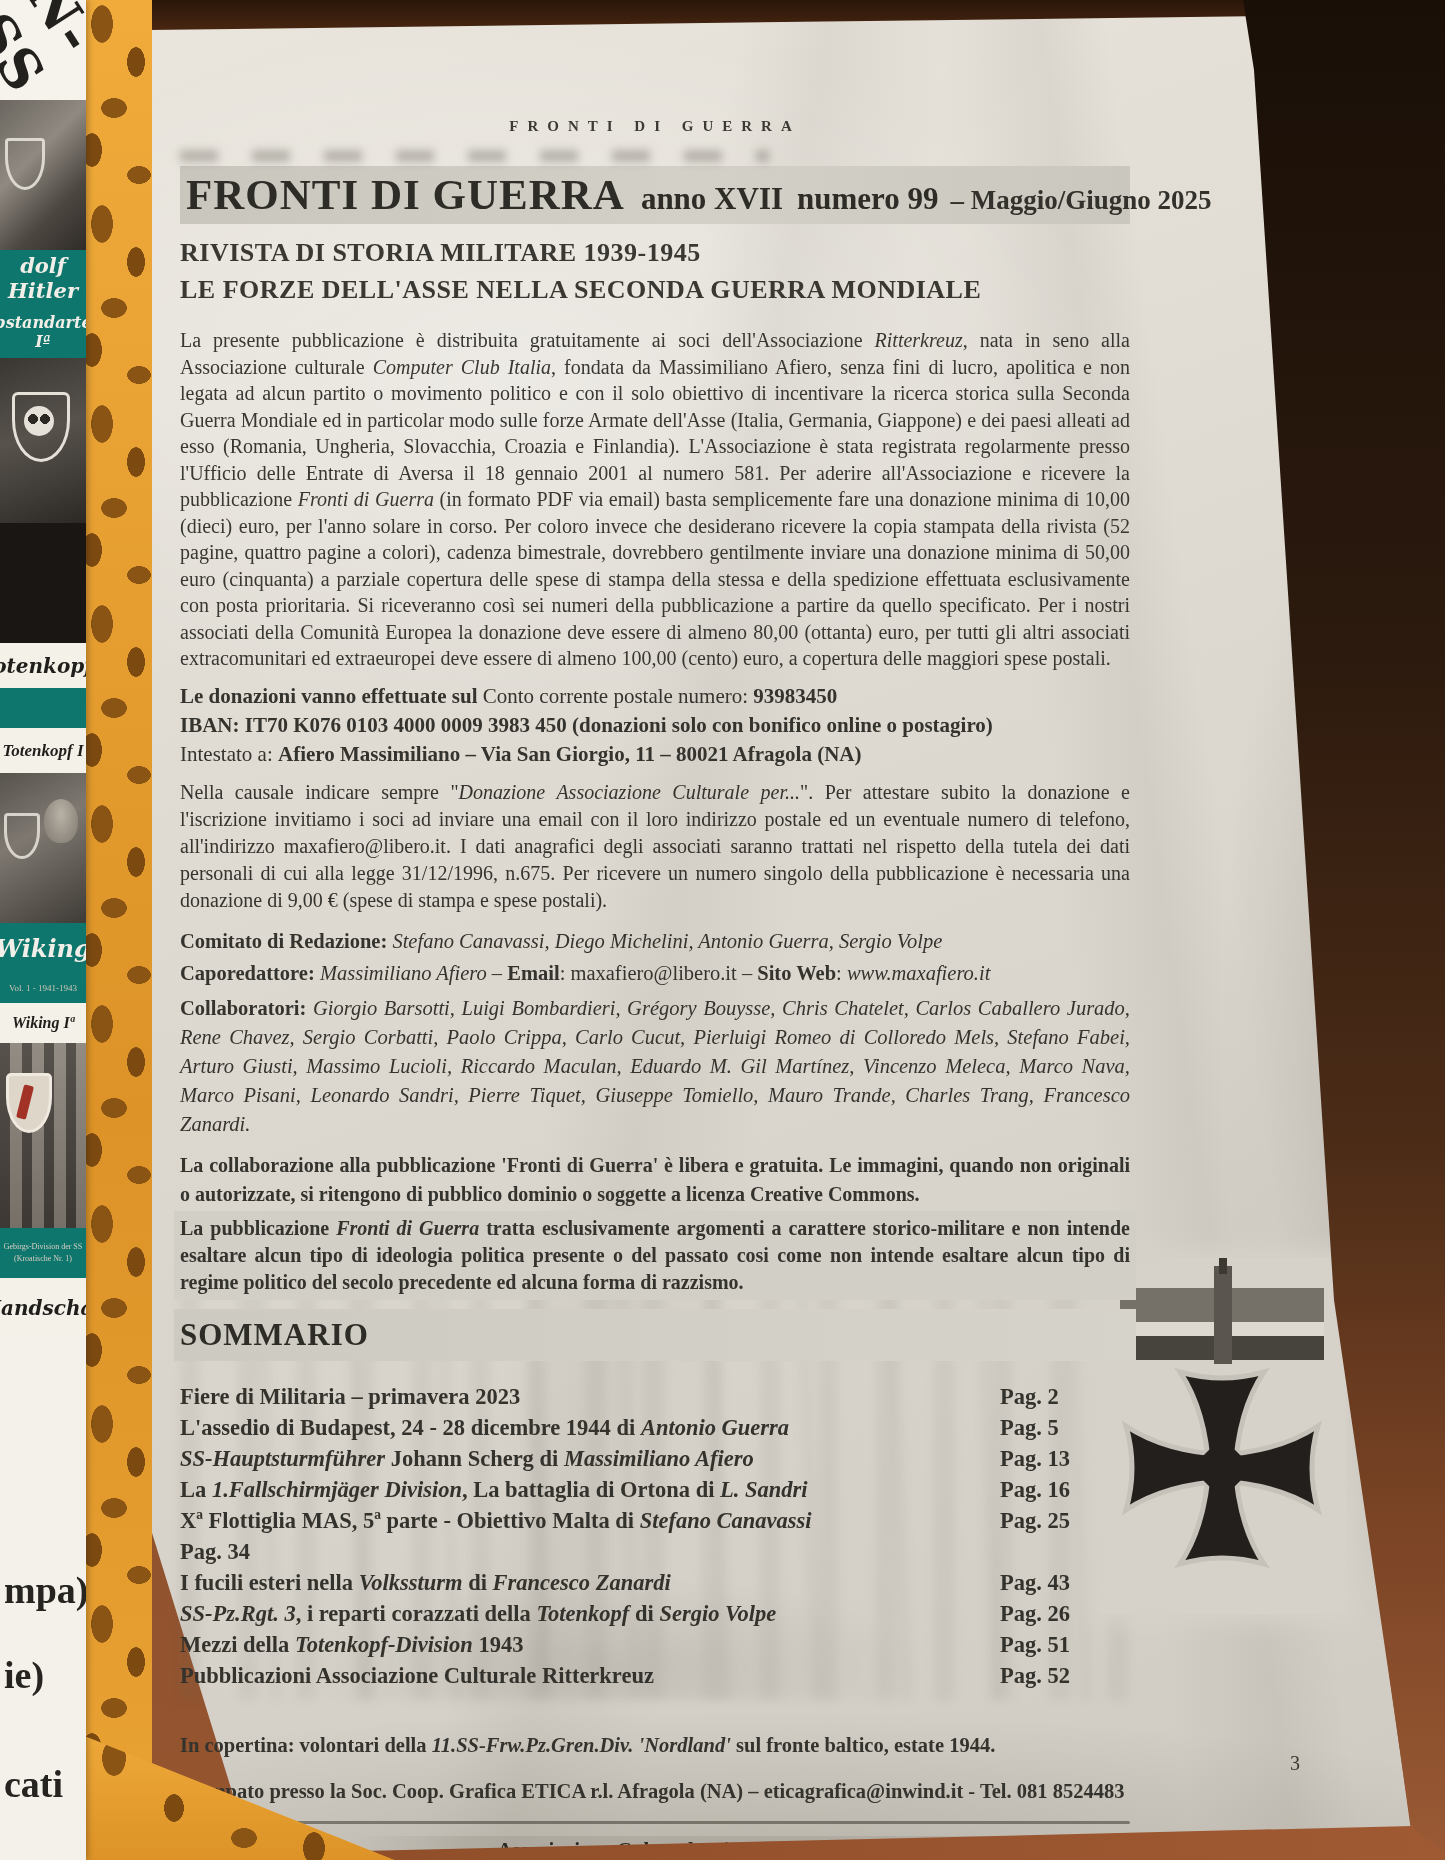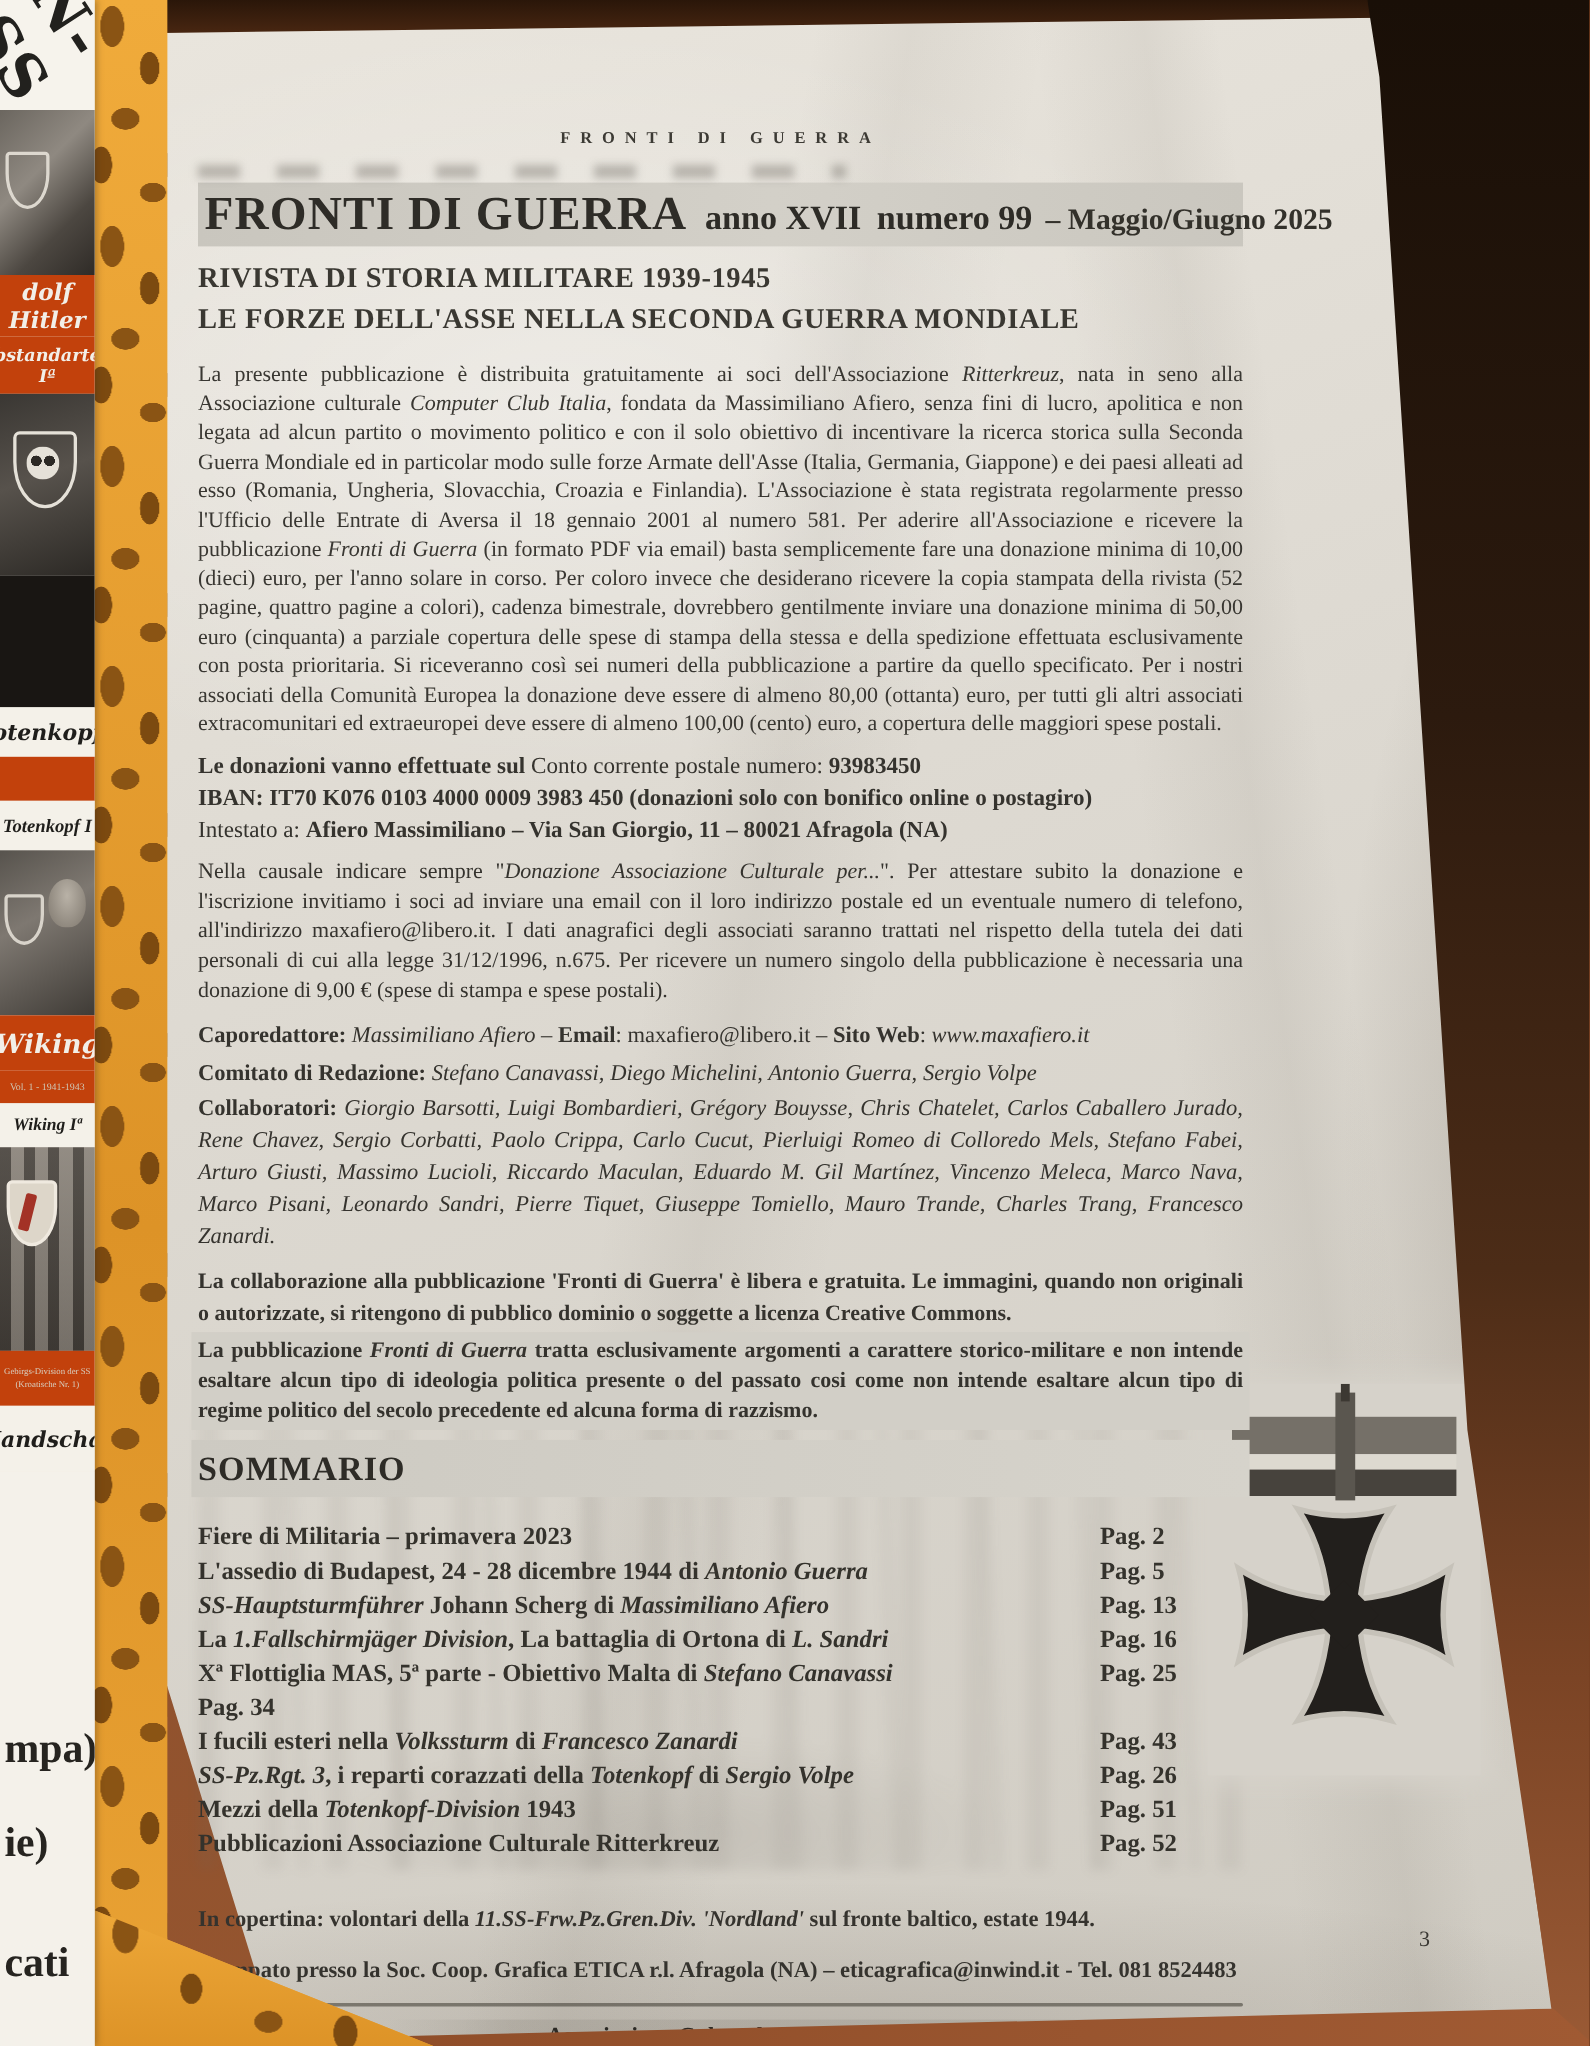--- a/index.html
+++ b/index.html
@@ -50,21 +50,21 @@
   .spine{position:absolute;left:0;top:0;width:86px;height:1860px;z-index:8;background:#f2eee6;
     box-shadow:2px 0 6px rgba(60,40,20,.35);}
   .sp{position:relative;width:100%;overflow:hidden;}
   .sp-white1{height:100px;background:#f6f3ec;}
   .nss-text{position:absolute;left:-6px;top:-24px;font-weight:bold;font-size:54px;color:#22211e;
     transform:rotate(57deg);letter-spacing:2px;font-family:"DejaVu Serif",serif;}
   .sp-photo{background:linear-gradient(135deg,#6b665f,#8f8981 38%,#4c4741 70%,#2f2b27);}
   .sp-helmet{height:150px;}
   .sp-helmet::before{content:"";position:absolute;left:5px;top:38px;width:34px;height:46px;
     border:3px solid #ddd8cf;border-radius:4px 4px 50% 50%/4px 4px 62% 62%;}
-  .sp-band{background:#c2410c;color:#f2efe8;display:flex;align-items:center;justify-content:center;text-align:center;}
+  .sp-band{background:#0f766e;color:#f2efe8;display:flex;align-items:center;justify-content:center;text-align:center;}
   .sp-band .fraktur{font-family:"DejaVu Serif",serif;font-weight:bold;font-style:italic;}
   .sp-dolf{height:56px;font-size:21px;}
   .sp-bstand{height:52px;font-size:16px;}
   .sp-skull{height:165px;background:linear-gradient(160deg,#3a3733,#57524c 45%,#2c2925);}
   .sp-skull::before{content:"";position:absolute;left:12px;top:34px;width:52px;height:64px;
     border:3px solid #e5e1d8;border-radius:6px 6px 50% 50%/6px 6px 60% 60%;}
   .sp-skull::after{content:"";position:absolute;left:24px;top:48px;width:30px;height:30px;border-radius:50%;
     background:radial-gradient(circle 5px at 9px 13px,#2c2925 95%,transparent),
                radial-gradient(circle 5px at 21px 13px,#2c2925 95%,transparent),#e5e1d8;}
   .sp-darkgap{height:120px;background:#191613;}
@@ -194,22 +194,22 @@
     <div class="para intro"><span>La presente pubblicazione è distribuita gratuitamente ai soci dell'Associazione </span><span class="seg-i">Ritterkreuz</span><span>, nata in seno alla Associazione culturale </span><span class="seg-i">Computer Club Italia</span><span>, fondata da Massimiliano Afiero, senza fini di lucro, apolitica e non legata ad alcun partito o movimento politico e con il solo obiettivo di incentivare la ricerca storica sulla Seconda Guerra Mondiale ed in particolar modo sulle forze Armate dell'Asse (Italia, Germania, Giappone) e dei paesi alleati ad esso (Romania, Ungheria, Slovacchia, Croazia e Finlandia). L'Associazione è stata registrata regolarmente presso l'Ufficio delle Entrate di Aversa il 18 gennaio 2001 al numero 581. Per aderire all'Associazione e ricevere la pubblicazione </span><span class="seg-i">Fronti di Guerra</span><span> (in formato PDF via email) basta semplicemente fare una donazione minima di 10,00 (dieci) euro, per l'anno solare in corso. Per coloro invece che desiderano ricevere la copia stampata della rivista (52 pagine, quattro pagine a colori), cadenza bimestrale, dovrebbero gentilmente inviare una donazione minima di 50,00 euro (cinquanta) a parziale copertura delle spese di stampa della stessa e della spedizione effettuata esclusivamente con posta prioritaria. Si riceveranno così sei numeri della pubblicazione a partire da quello specificato. Per i nostri associati della Comunità Europea la donazione deve essere di almeno 80,00 (ottanta) euro, per tutti gli altri associati extracomunitari ed extraeuropei deve essere di almeno 100,00 (cento) euro, a copertura delle maggiori spese postali.</span></div>
 
     <div class="donations">
       <div class="info-line"><span class="seg-b">Le donazioni vanno effettuate sul </span><span>Conto corrente postale numero: </span><span class="seg-b">93983450</span></div>
       <div class="info-line"><span class="seg-b">IBAN: IT70 K076 0103 4000 0009 3983 450 (donazioni solo con bonifico online o postagiro)</span></div>
       <div class="info-line"><span>Intestato a: </span><span class="seg-b">Afiero Massimiliano – Via San Giorgio, 11 – 80021 Afragola (NA)</span></div>
     </div>
 
     <div class="causale"><span>Nella causale indicare sempre "</span><span class="seg-i">Donazione Associazione Culturale per...</span><span>". Per attestare subito la donazione e l'iscrizione invitiamo i soci ad inviare una email con il loro indirizzo postale ed un eventuale numero di telefono, all'indirizzo maxafiero@libero.it. I dati anagrafici degli associati saranno trattati nel rispetto della tutela dei dati personali di cui alla legge 31/12/1996, n.675. Per ricevere un numero singolo della pubblicazione è necessaria una donazione di 9,00 € (spese di stampa e spese postali).</span></div>
 
+    <div class="staff-line comitato"><span class="seg-b">Comitato di Redazione: </span><span class="seg-i">Stefano Canavassi, Diego Michelini, Antonio Guerra, Sergio Volpe</span></div>
     <div class="staff-line capored"><span class="seg-b">Caporedattore: </span><span class="seg-i">Massimiliano Afiero</span><span> – </span><span class="seg-b">Email</span><span>: maxafiero@libero.it – </span><span class="seg-b">Sito Web</span><span>: </span><span class="seg-i">www.maxafiero.it</span></div>
-    <div class="staff-line comitato"><span class="seg-b">Comitato di Redazione: </span><span class="seg-i">Stefano Canavassi, Diego Michelini, Antonio Guerra, Sergio Volpe</span></div>
     <div class="collaboratori"><span class="seg-b">Collaboratori: </span><span class="seg-i">Giorgio Barsotti, Luigi Bombardieri, Grégory Bouysse, Chris Chatelet, Carlos Caballero Jurado, Rene Chavez, Sergio Corbatti, Paolo Crippa, Carlo Cucut, Pierluigi Romeo di Colloredo Mels, Stefano Fabei, Arturo Giusti, Massimo Lucioli, Riccardo Maculan, Eduardo M. Gil Martínez, Vincenzo Meleca, Marco Nava, Marco Pisani, Leonardo Sandri, Pierre Tiquet, Giuseppe Tomiello, Mauro Trande, Charles Trang, Francesco Zanardi.</span></div>
 
     <div class="collab-note"><span class="seg-b">La collaborazione alla pubblicazione 'Fronti di Guerra' è libera e gratuita. Le immagini, quando non originali o autorizzate, si ritengono di pubblico dominio o soggette a licenza Creative Commons.</span></div>
     <div class="disclaimer"><span class="seg-b">La pubblicazione </span><span class="seg-i seg-b">Fronti di Guerra</span><span class="seg-b"> tratta esclusivamente argomenti a carattere storico-militare e non intende esaltare alcun tipo di ideologia politica presente o del passato cosi come non intende esaltare alcun tipo di regime politico del secolo precedente ed alcuna forma di razzismo.</span></div>
 
     <div class="sommario-bar">
       <span class="sommario-heading">SOMMARIO</span>
     </div>
 
     <div class="toc">

